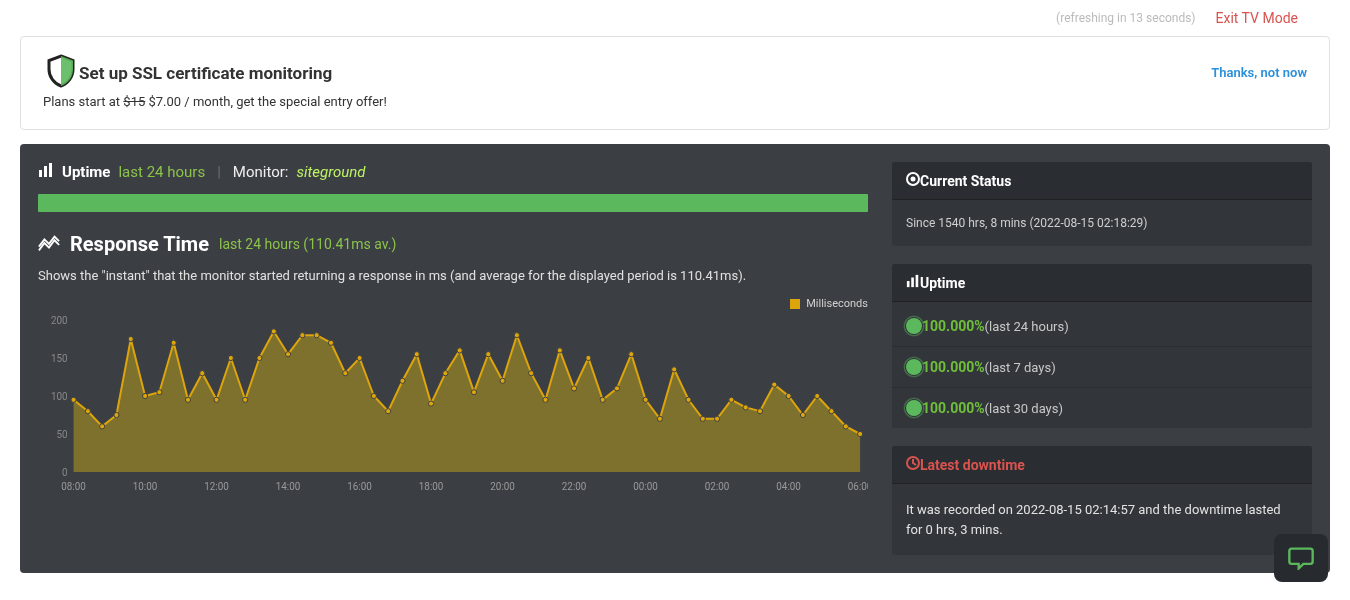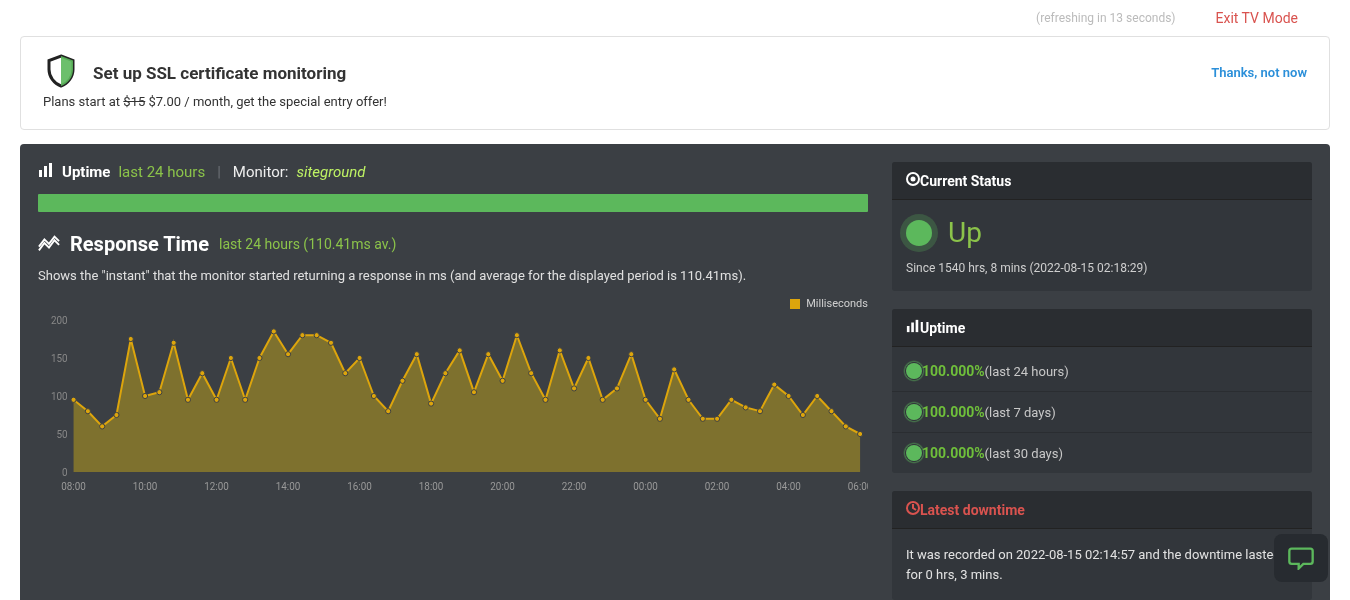--- a/index.html
+++ b/index.html
@@ -6,36 +6,36 @@
   body {
     font-family: -apple-system, BlinkMacSystemFont, "Segoe UI", Roboto, Arial, sans-serif;
     background: #ffffff;
     font-size: 13px;
     color: #333;
   }
   .topbar {
     display: flex;
     justify-content: flex-end;
     align-items: center;
-    gap: 40px;
+    gap: 20px;
     padding: 10px 52px 6px 16px;
   }
   .refresh-text { color: #bbb; font-size: 12px; }
   .exit-tv { color: #d9534f; font-size: 14px; font-weight: 400; cursor: pointer; }
   .promo {
     margin: 4px 20px 14px 20px;
     border: 1px solid #e0e0e0;
     border-radius: 4px;
     padding: 16px 22px 20px 22px;
     background: #fff;
   }
   .promo-top {
     display: flex;
     align-items: center;
-    gap: 14px;
+    gap: 0;
     justify-content: space-between;
   }
   .promo-title { font-weight: 700; font-size: 17px; color: #333; }
   .promo-actions { margin-left: auto; display: flex; align-items: center; gap: 20px; }
   .thanks-link { color: #2b8fd9; font-size: 13px; font-weight: 600; cursor: pointer; }
   .upgrade-btn {
     background: #5cb85c;
     color: #fff;
     border: 1px solid #4ca04c;
     border-radius: 3px;
@@ -299,24 +299,20 @@
       <div class="panel-hd">
         <span>
           <svg width="14" height="14" viewBox="0 0 14 14">
               <circle cx="7" cy="7" r="6" fill="none" stroke="#fff" stroke-width="2"></circle>
               <circle cx="7" cy="7" r="2.5" fill="#fff"></circle>
             </svg>
         </span>
         <span>Current Status</span>
       </div>
       <div class="panel-body">
-        <div class="status-row">
-          <span class="status-circle"></span>
-          <span class="status-text">Up</span>
-        </div>
         <div class="since-text">Since 1540 hrs, 8 mins (2022-08-15 02:18:29)</div>
       </div>
     </div>
 
     <div class="panel">
       <div class="panel-hd">
         <span>
           <svg width="14" height="14" viewBox="0 0 16 16">
               <rect x="1" y="8" width="3" height="7" fill="#fff"></rect>
               <rect x="6" y="4" width="3" height="11" fill="#fff"></rect>

